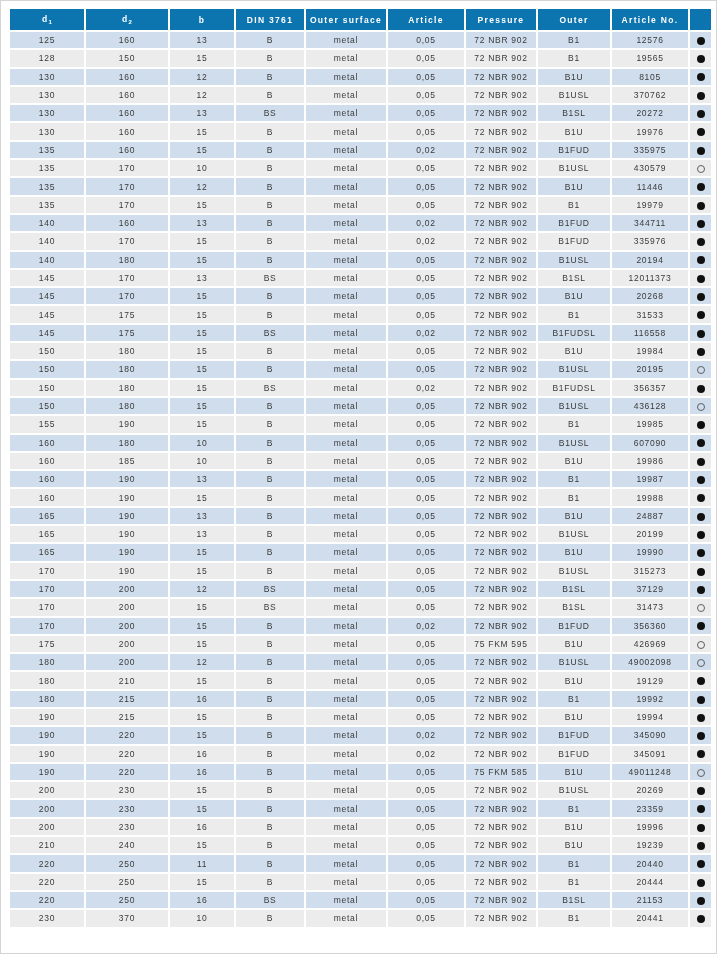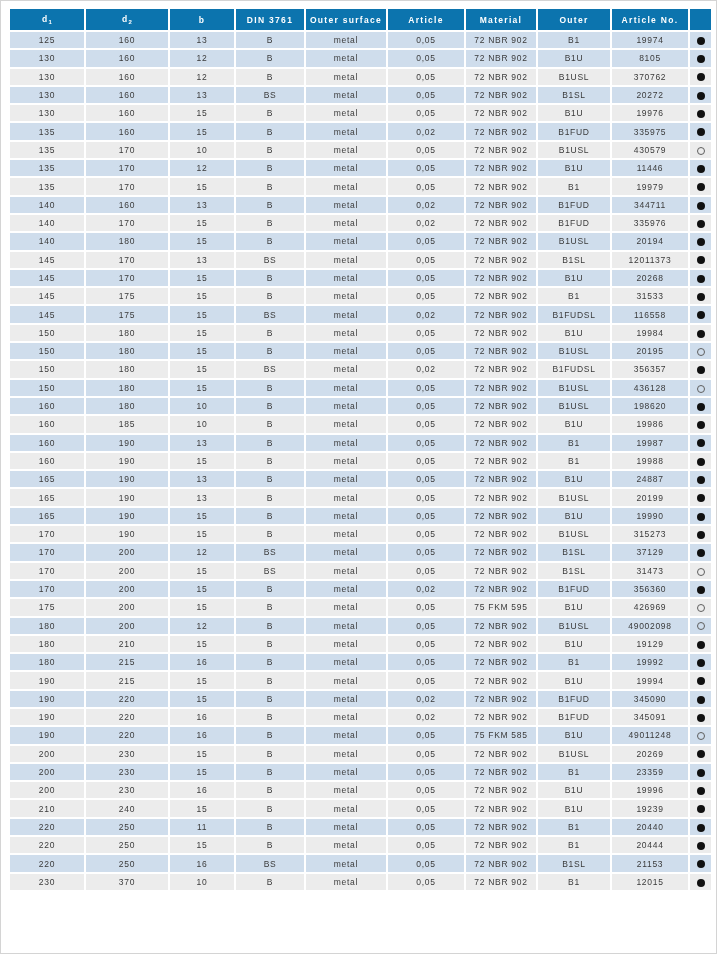--- a/index.html
+++ b/index.html
@@ -74,37 +74,49 @@
       <col style="width:23px">
     </colgroup>
     <thead>
       <tr id="head-row">
           <th class="hdr">d<sub>1</sub></th>
           <th class="hdr">d<sub>2</sub></th>
           <th class="hdr">b</th>
           <th class="hdr">DIN 3761</th>
           <th class="hdr">Outer surface</th>
           <th class="hdr">Article</th>
-          <th class="hdr">Material</th>
+          <th class="hdr">Pressure</th>
           <th class="hdr">Outer</th>
           <th class="hdr">Article No.</th>
           <th class="hdr"></th>
         </tr>
     </thead>
     <tbody id="body-rows">
         <tr class="row-odd">
           <td class="cell">125</td>
           <td class="cell">160</td>
           <td class="cell">13</td>
           <td class="cell">B</td>
           <td class="cell">metal</td>
           <td class="cell">0,05</td>
           <td class="cell">72 NBR 902</td>
           <td class="cell">B1</td>
-          <td class="cell">19974</td>
+          <td class="cell">12576</td>
+          <td class="cell"><span class="dot filled"></span></td>
+        </tr>
+        <tr class="row-even">
+          <td class="cell">128</td>
+          <td class="cell">150</td>
+          <td class="cell">15</td>
+          <td class="cell">B</td>
+          <td class="cell">metal</td>
+          <td class="cell">0,05</td>
+          <td class="cell">72 NBR 902</td>
+          <td class="cell">B1</td>
+          <td class="cell">19565</td>
           <td class="cell"><span class="dot filled"></span></td>
         </tr>
         <tr class="row-odd">
           <td class="cell">130</td>
           <td class="cell">160</td>
           <td class="cell">12</td>
           <td class="cell">B</td>
           <td class="cell">metal</td>
           <td class="cell">0,05</td>
           <td class="cell">72 NBR 902</td>
@@ -321,30 +333,42 @@
           <td class="cell">180</td>
           <td class="cell">15</td>
           <td class="cell">B</td>
           <td class="cell">metal</td>
           <td class="cell">0,05</td>
           <td class="cell">72 NBR 902</td>
           <td class="cell">B1USL</td>
           <td class="cell">436128</td>
           <td class="cell"><span class="dot open"></span></td>
         </tr>
+        <tr class="row-even">
+          <td class="cell">155</td>
+          <td class="cell">190</td>
+          <td class="cell">15</td>
+          <td class="cell">B</td>
+          <td class="cell">metal</td>
+          <td class="cell">0,05</td>
+          <td class="cell">72 NBR 902</td>
+          <td class="cell">B1</td>
+          <td class="cell">19985</td>
+          <td class="cell"><span class="dot filled"></span></td>
+        </tr>
         <tr class="row-odd">
           <td class="cell">160</td>
           <td class="cell">180</td>
           <td class="cell">10</td>
           <td class="cell">B</td>
           <td class="cell">metal</td>
           <td class="cell">0,05</td>
           <td class="cell">72 NBR 902</td>
           <td class="cell">B1USL</td>
-          <td class="cell">198620</td>
+          <td class="cell">607090</td>
           <td class="cell"><span class="dot filled"></span></td>
         </tr>
         <tr class="row-even">
           <td class="cell">160</td>
           <td class="cell">185</td>
           <td class="cell">10</td>
           <td class="cell">B</td>
           <td class="cell">metal</td>
           <td class="cell">0,05</td>
           <td class="cell">72 NBR 902</td>
@@ -642,18 +666,18 @@
         </tr>
         <tr class="row-even">
           <td class="cell">230</td>
           <td class="cell">370</td>
           <td class="cell">10</td>
           <td class="cell">B</td>
           <td class="cell">metal</td>
           <td class="cell">0,05</td>
           <td class="cell">72 NBR 902</td>
           <td class="cell">B1</td>
-          <td class="cell">12015</td>
+          <td class="cell">20441</td>
           <td class="cell"><span class="dot filled"></span></td>
         </tr>
       </tbody>
   </table>
 </div>
 
 </body></html>

